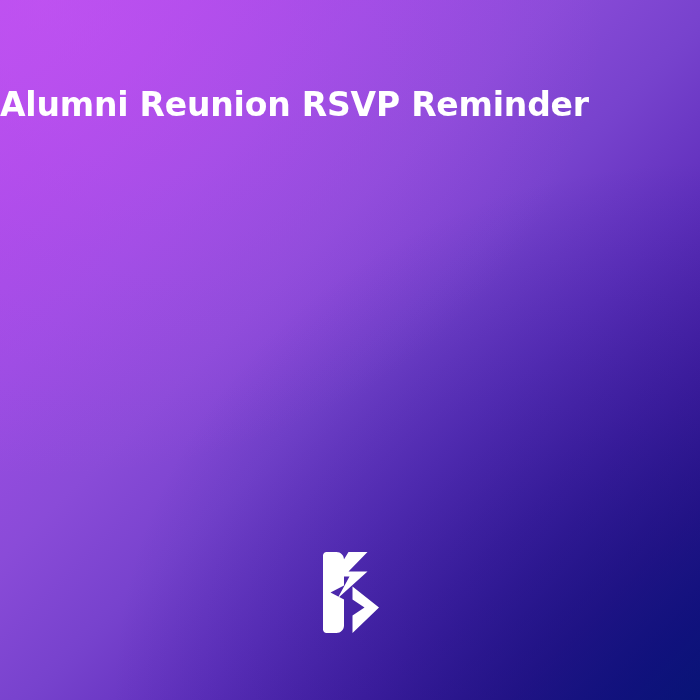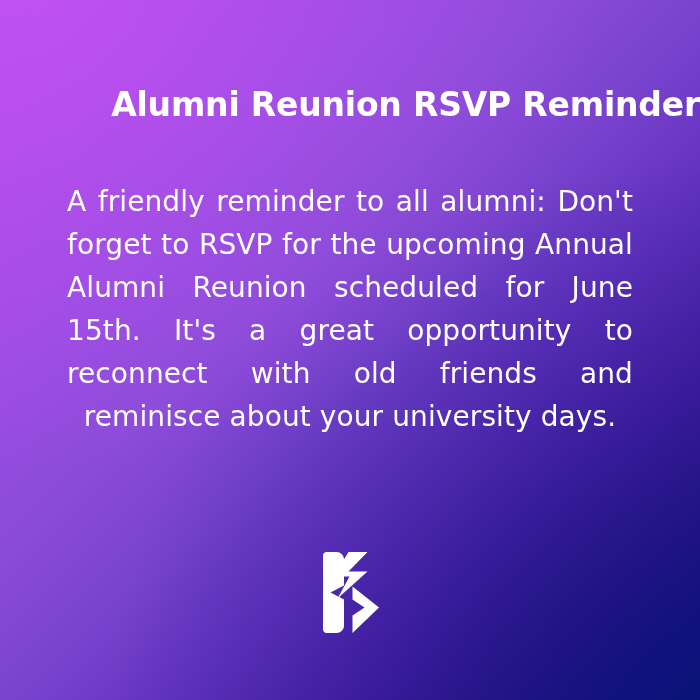--- a/index.html
+++ b/index.html
@@ -51,21 +51,21 @@
     z-index: 2;
     width: 100%;
     height: 100%;
   }
 
   #title {
     position: absolute;
     left: 0;
     right: 0;
     top: 84px;
-    text-align: right;
+    text-align: left;
     color: #ffffff;
     font-family: "DejaVu Sans", sans-serif;
     font-size: 33px;
     font-weight: bold;
     letter-spacing: -0.2px;
     line-height: 42px;
     white-space: nowrap;
   }
 
   #body-text {
@@ -99,21 +99,20 @@
   }
 </style>
 </head>
 <body>
 
 <div id="poster">
   <div class="content">
 
     <div id="title">Alumni Reunion RSVP Reminder</div>
 
-    <div id="body-text">A friendly reminder to all alumni: Don't forget to RSVP for the upcoming Annual Alumni Reunion scheduled for June 15th. It's a great opportunity to reconnect with old friends and reminisce about your university days.</div>
 
     <div id="logo">
       <svg viewBox="0 0 56 81" xmlns="http://www.w3.org/2000/svg" aria-hidden="true">
         <g fill="#ffffff">
 
           <path d="M3.5 0 H13.5 C17.6 0 21 3.4 21 7.5 V33.5 L7.5 40.5 L21 47.5 V73.5
                    C21 77.6 17.6 81 13.5 81 H3.5 C1.6 81 0 79.4 0 77.5 V3.5
                    C0 1.6 1.6 0 3.5 0 Z"></path>
 
           <path d="M25.5 0 H44.5 L25.5 19.5 L44.5 19.5 L14.5 46.5 L26.5 24.5 L10.5 24.5 Z"></path>

